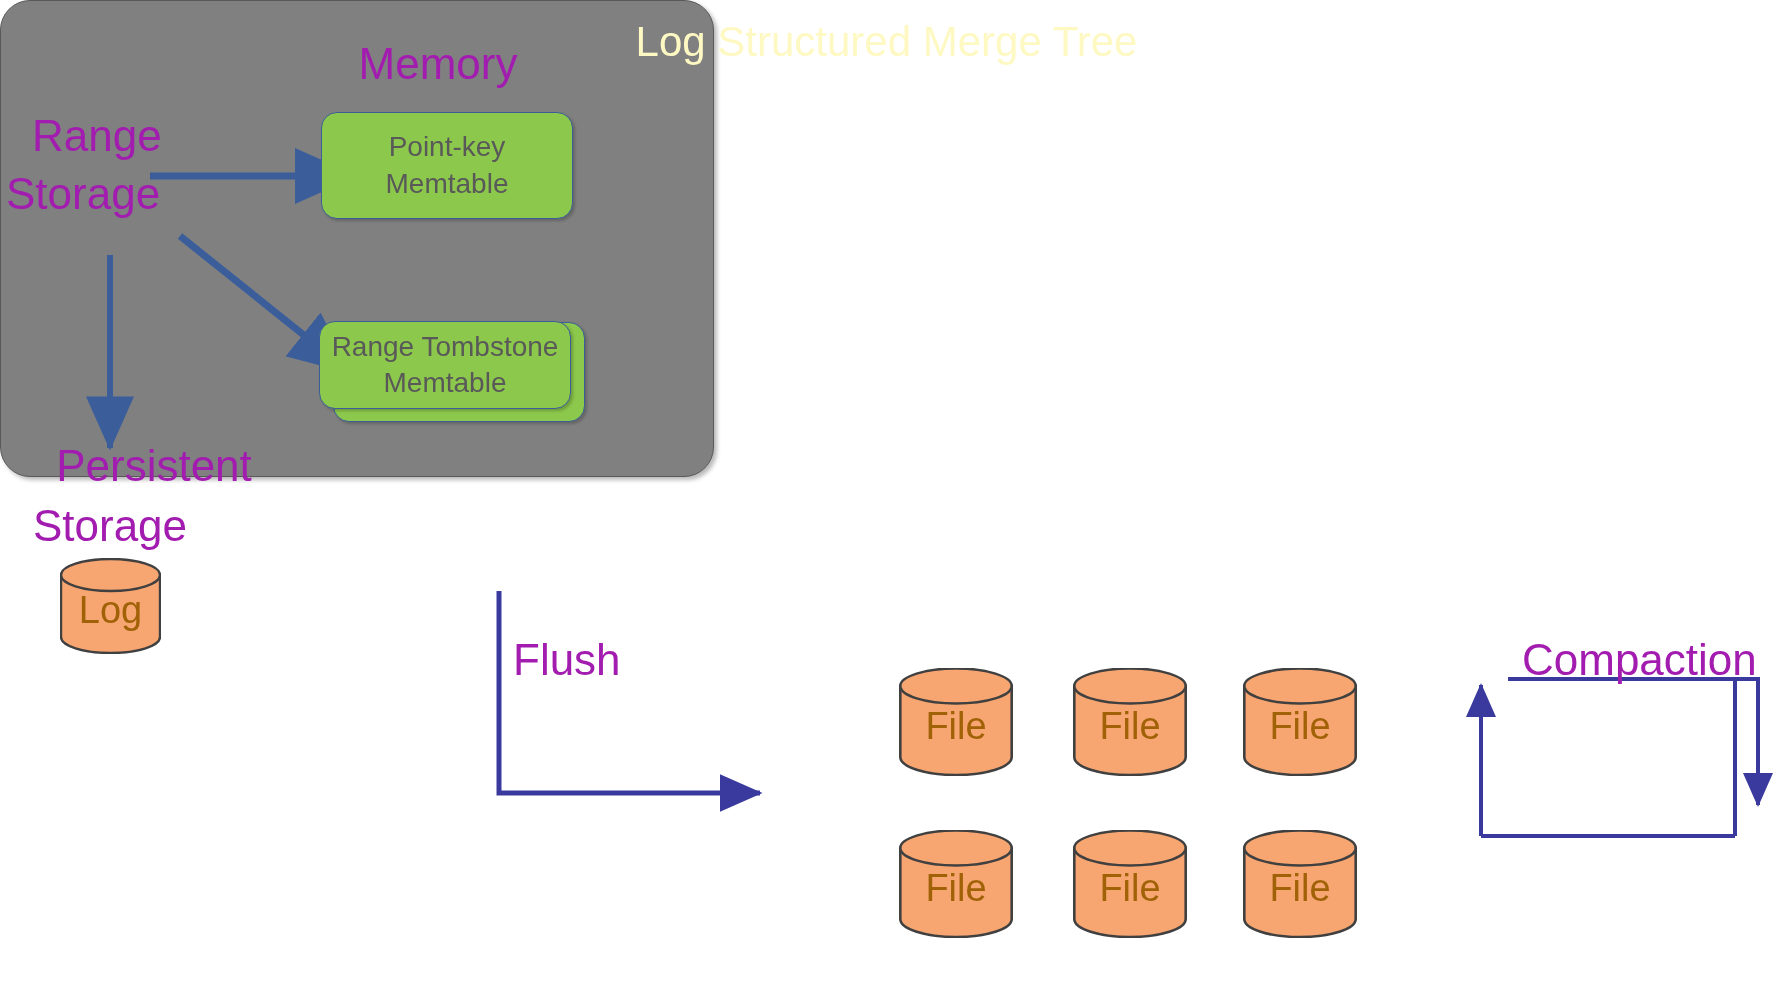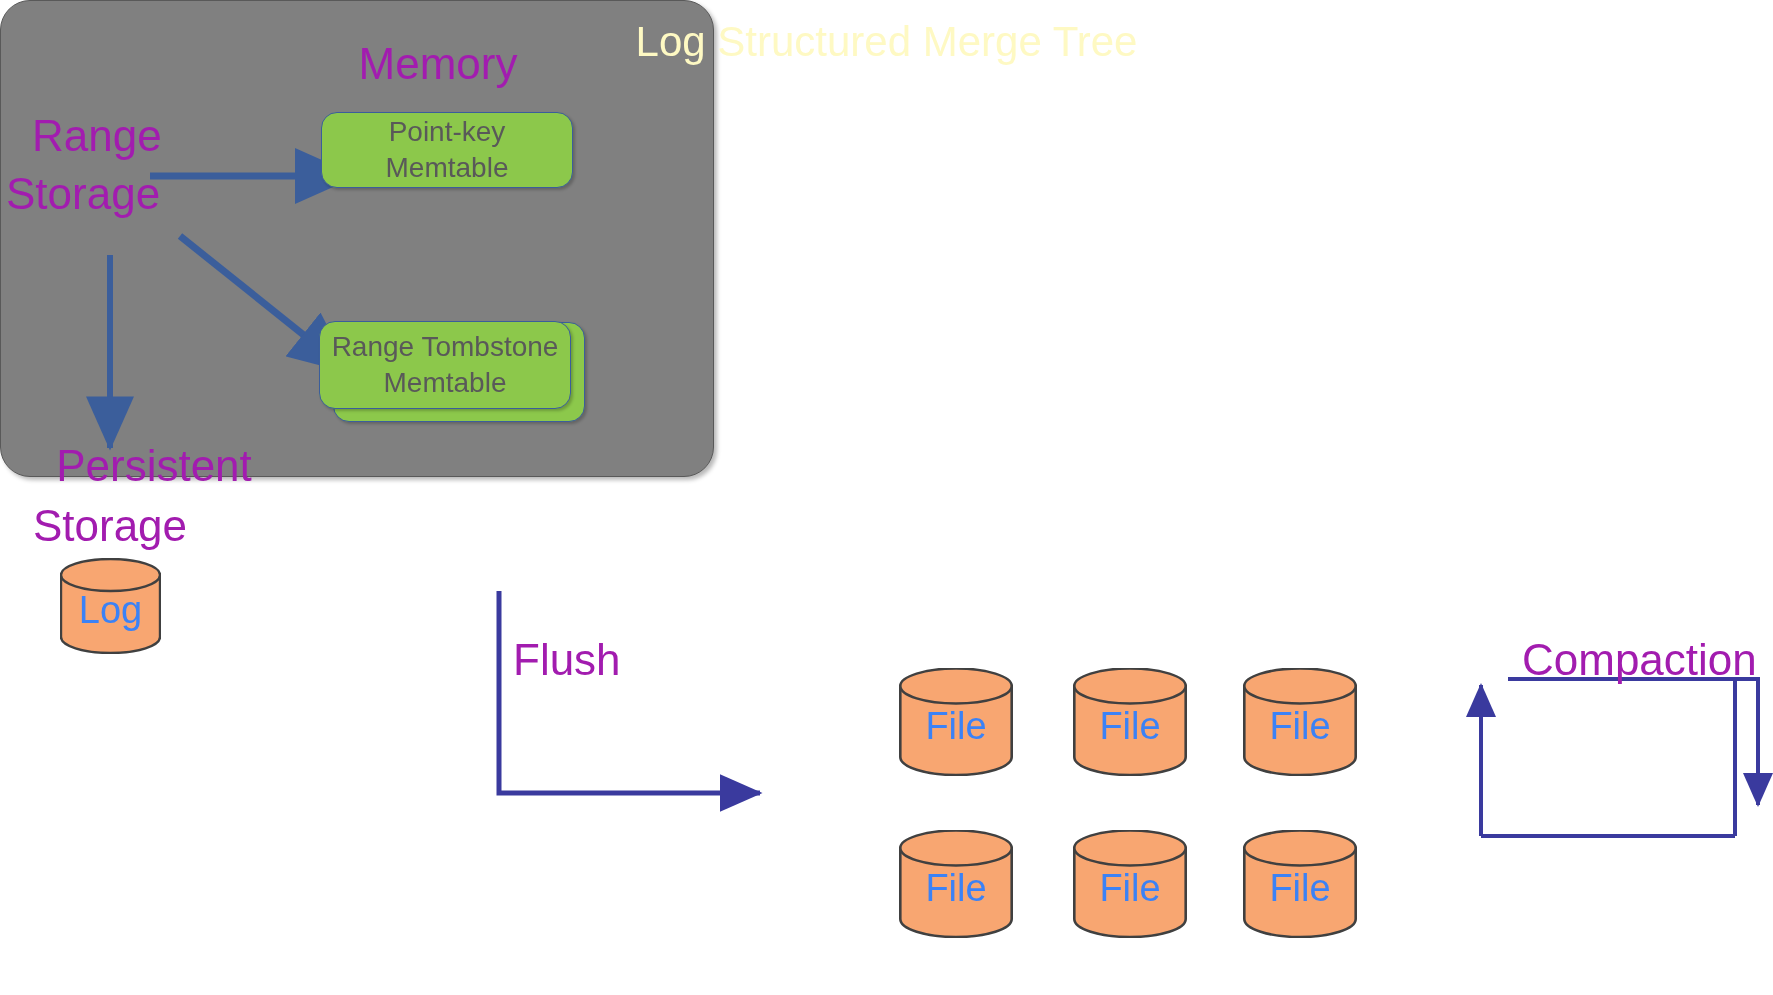--- a/index.html
+++ b/index.html
@@ -78,21 +78,21 @@
     justify-content: center;
   }
   .cyl .cyl-svg {
     position: absolute;
     left: 0; top: 0;
     width: 100%; height: 100%;
   }
   .cyl .cyl-text {
     position: relative;
     z-index: 2;
-    color: #3b82f6;
+    color: #a16207;
     font-size: 38px;
     font-family: "Liberation Sans", sans-serif;
     transform: translateY(4px);
   }
 </style>
 </head>
 <body>
 
 <div id="canvas">
 
@@ -142,21 +142,21 @@
   <div class="lbl lbl-big" style="left:32px; top:110px;">Range</div>
   <div class="lbl lbl-big" style="left:6px; top:168px;">Storage</div>
 
   <div class="lbl lbl-big lbl-centered" style="left:110px; top:440px;margin-left:44px;">Persistent</div>
   <div class="lbl lbl-big lbl-centered" style="left:110px; top:500px;">Storage</div>
 
   <div class="lbl lbl-big" style="left:513px; top:634px;">Flush</div>
 
   <div class="lbl lbl-big" style="left:1522px; top:634px;">Compaction</div>
 
-  <div class="rbox memtable" style="left:321px; top:112px; width:252px; height:76px;align-items:center;">
+  <div class="rbox memtable" style="left:321px; top:112px; width:252px; height:107px;align-items:center;">
     <div>
       <div>Point-key</div>
       <div>Memtable</div>
     </div>
   </div>
 
   <div class="rbox memtable" style="left:333px; top:322px; width:252px; height:100px; z-index:1;"></div>
 
   <div class="rbox memtable" style="left:319px; top:321px; width:252px; height:88px; z-index:2;">
     <div>

